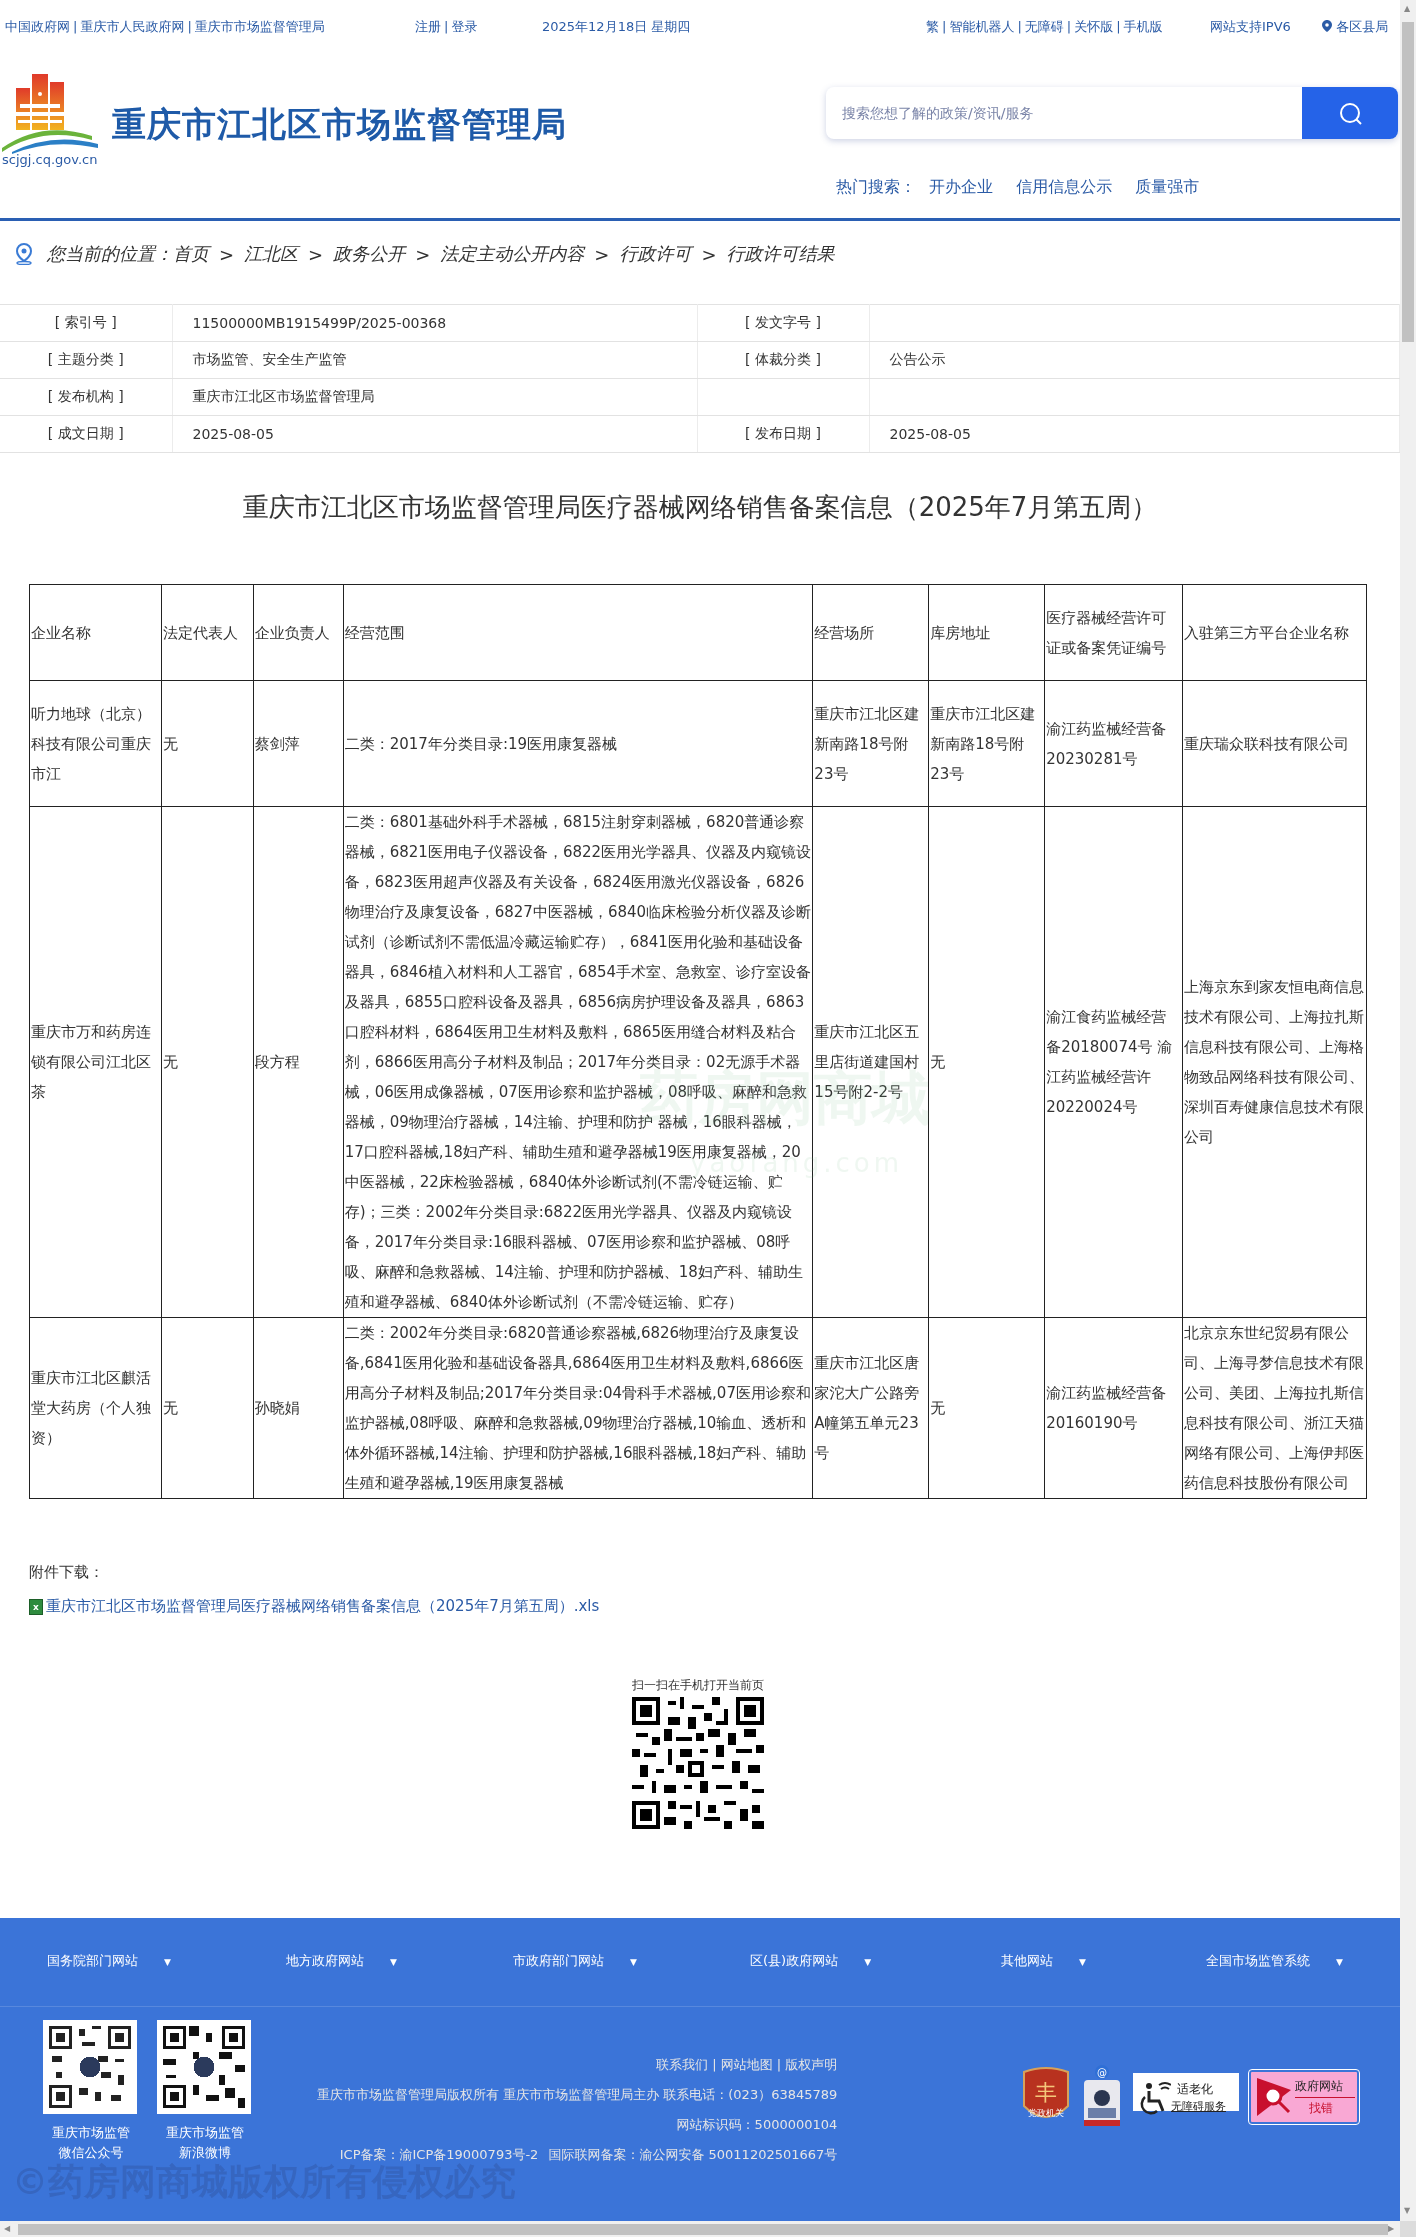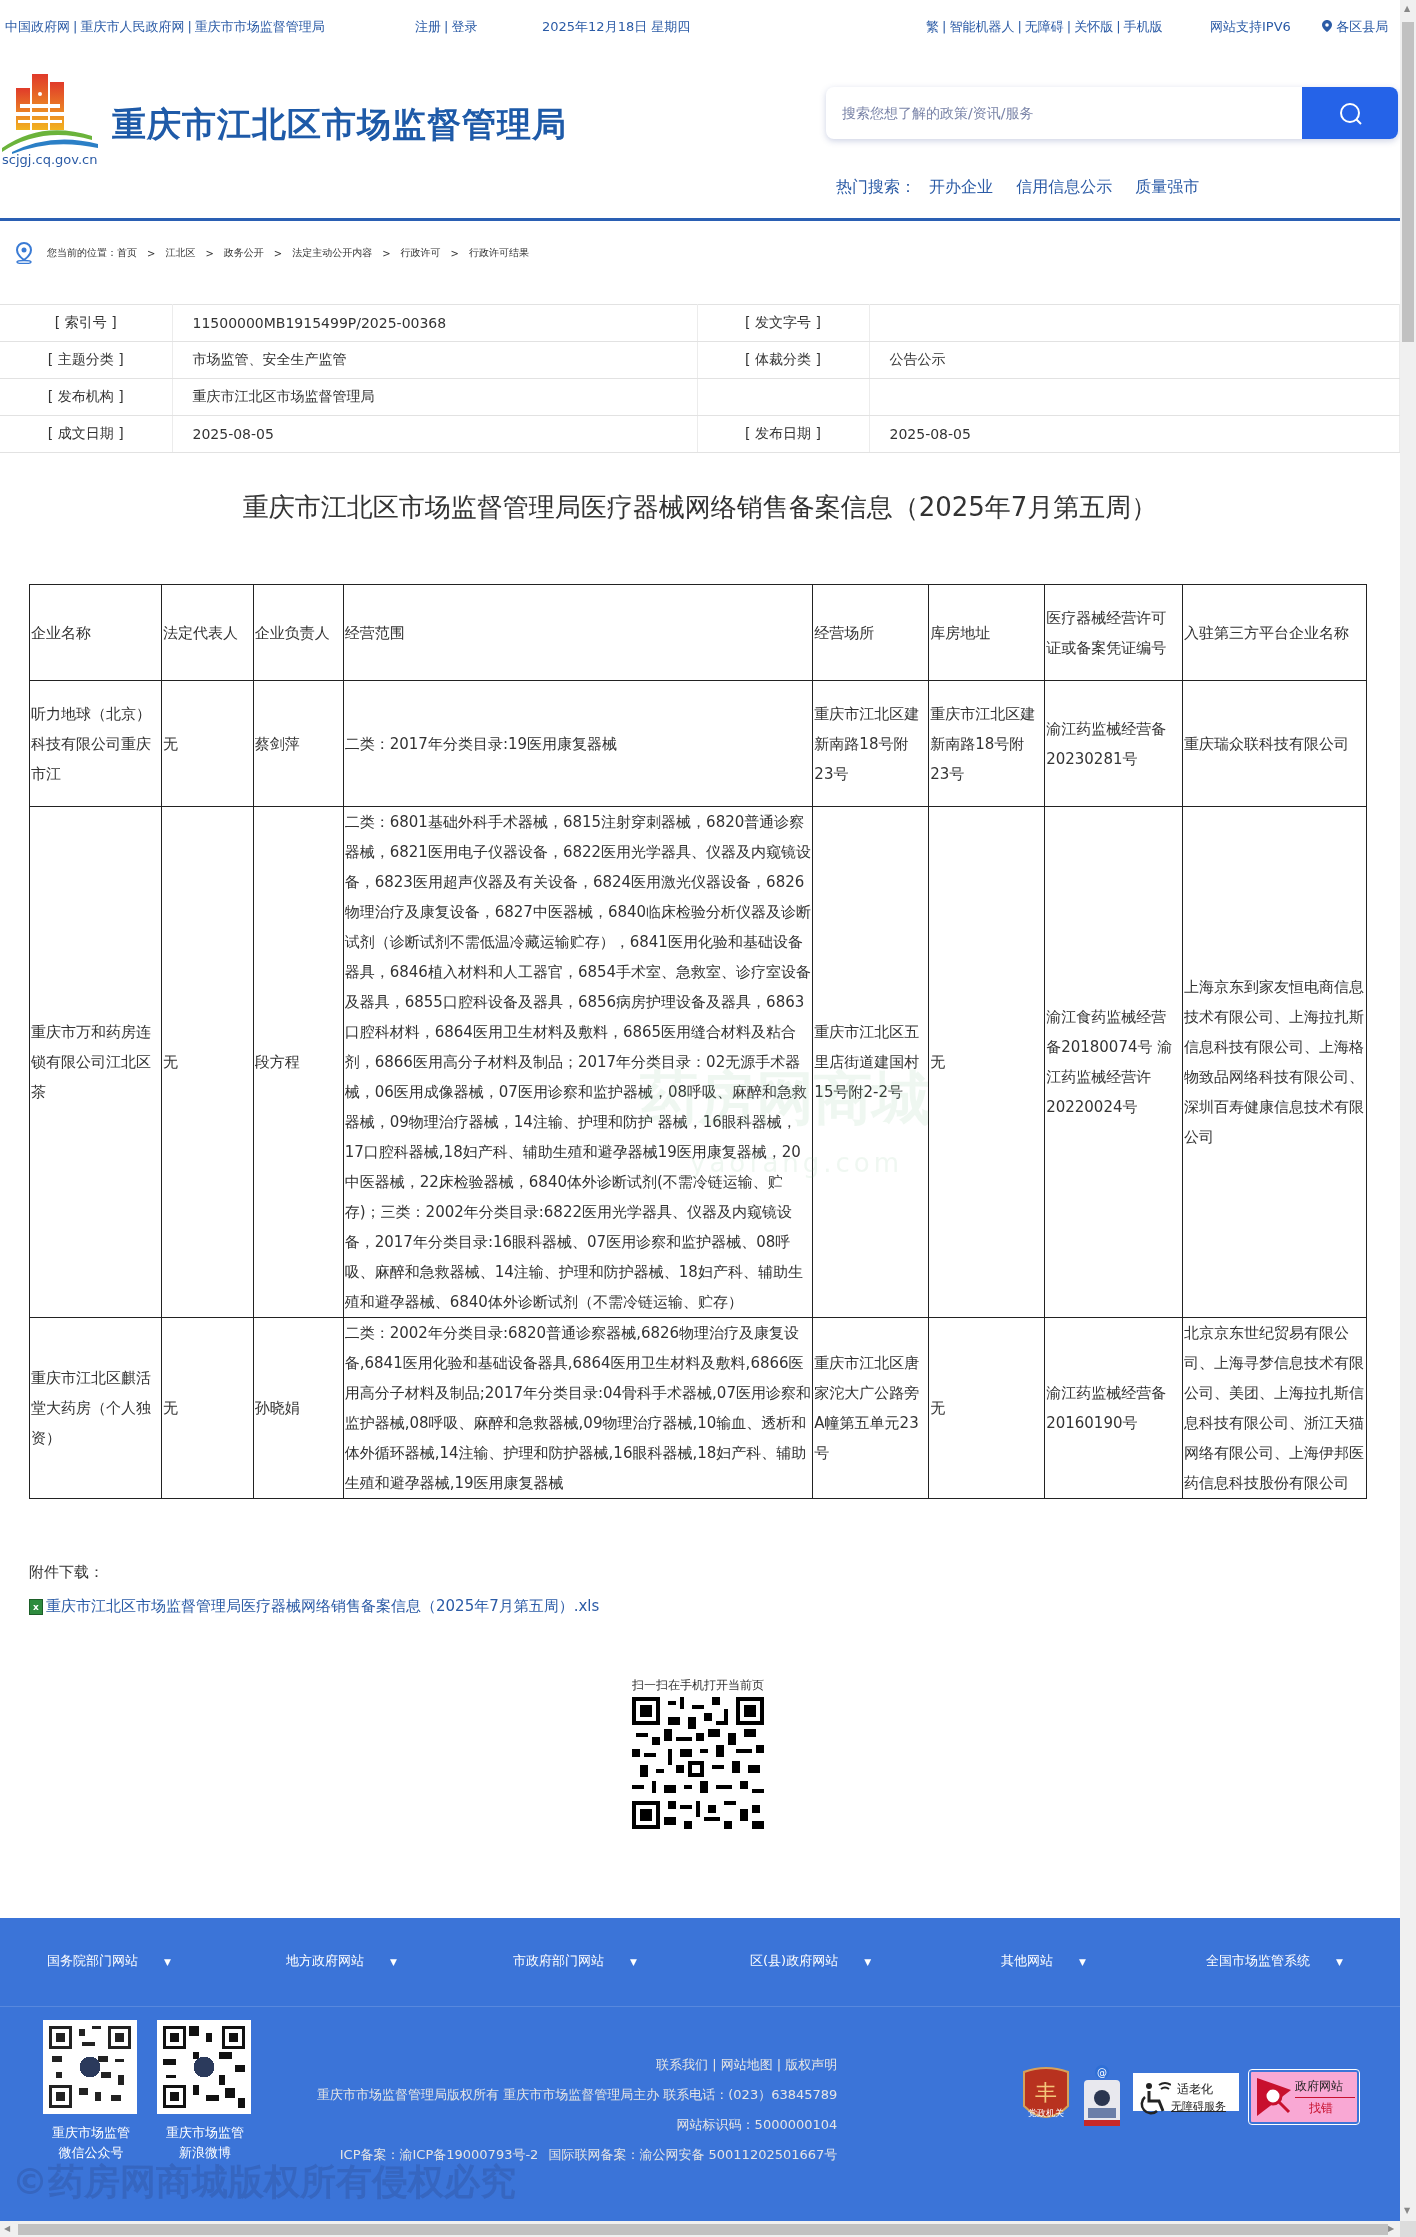--- a/index.html
+++ b/index.html
@@ -25,21 +25,21 @@
   .search { position: absolute; left: 826px; top: 87px; width: 572px; height: 52px; background: #fff; border-radius: 8px; box-shadow: 0 2px 6px rgba(60,80,150,0.25); }
   .search input { position: absolute; left: 16px; top: 13px; width: 460px; height: 26px; border: none; outline: none; font-size: 14px; color: #666; background: transparent; font-family: "DejaVu Sans", sans-serif; }
   .search input::placeholder { color: #7a84a8; }
   .search-btn { position: absolute; right: 0; top: 0; width: 96px; height: 52px; background: #2563e8; border-radius: 0 8px 8px 0; cursor: pointer; }
   .hot { position: absolute; left: 836px; top: 157px; font-size: 16px; color: #2b5ba6; margin-top: 20px; }
   .hot span { margin-right: 18px; }
   .hot .hot-label { color: #2b5ba6; margin-right: 8px; }
   .header-line { position: absolute; left: 0; top: 218px; width: 1400px; height: 3px; background: #2a5fb3; }
 
   
-  .crumb { position: absolute; left: 15px; top: 242px; font-size: 10px; color: #333; display: flex; align-items: center; }
+  .crumb { position: absolute; left: 15px; top: 242px; font-size: 18px; color: #333; display: flex; align-items: center; font-style: italic; }
   .crumb .pin { width: 18px; height: 22px; margin-right: 14px; }
   .crumb .arrow { margin: 0 10px; color: #333; }
 
   
   .meta { position: absolute; left: 0; top: 304px; width: 1400px; border-collapse: collapse; font-size: 14px; color: #333; }
   .meta td { border-top: 1px solid #e2e2e2; border-bottom: 1px solid #e2e2e2; border-right: 1px solid #ececec; height: 37px; padding: 0 20px; }
   .meta td.k { width: 172px; text-align: center; padding: 0; }
   .meta td.v1 { width: 525px; }
   .meta td.k2 { width: 172px; text-align: center; padding: 0; }
 

